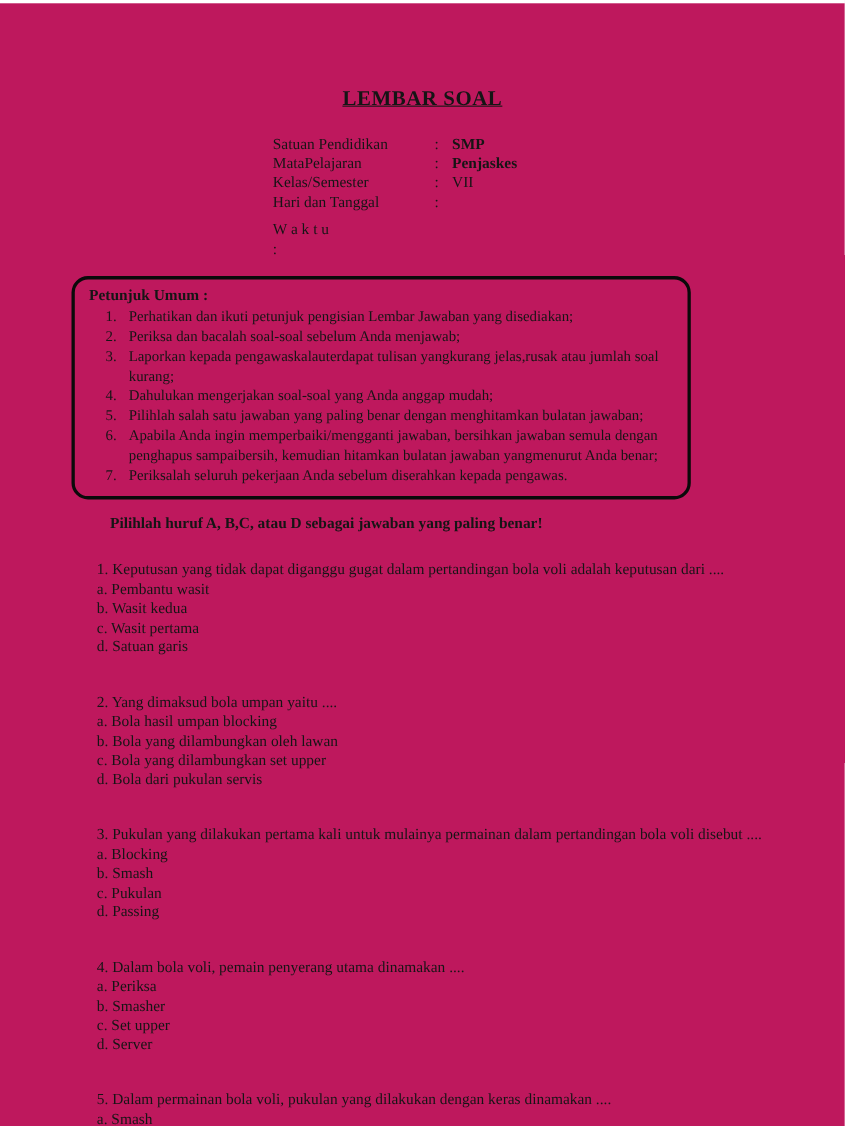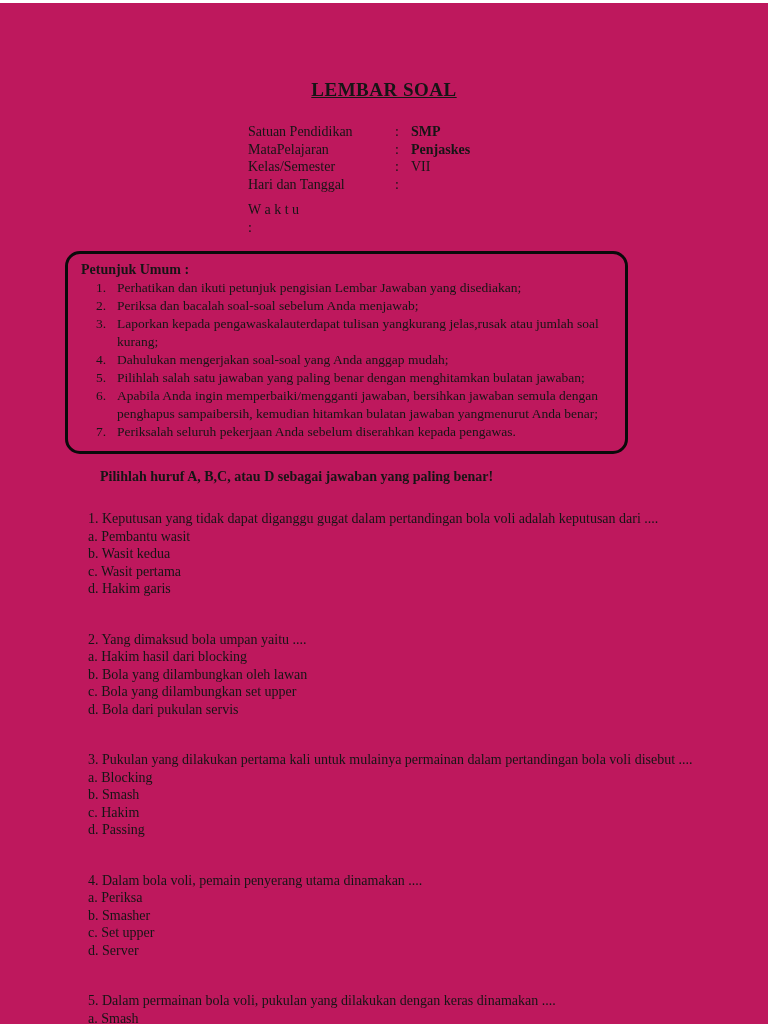--- a/index.html
+++ b/index.html
@@ -136,36 +136,36 @@
 
   <p class="prompt-line">Pilihlah huruf A, B,C, atau D sebagai jawaban yang paling benar!</p>
 
   <div class="questions">
 
     <div class="question-block">
       <div class="question-text">1. Keputusan yang tidak dapat diganggu gugat dalam pertandingan bola voli adalah keputusan dari ....</div>
       <div class="question-option">a. Pembantu wasit</div>
       <div class="question-option">b. Wasit kedua</div>
       <div class="question-option">c. Wasit pertama</div>
-      <div class="question-option">d. Hakim garis</div>
+      <div class="question-option">d. Satuan garis</div>
     </div>
 
     <div class="question-block">
       <div class="question-text">2. Yang dimaksud bola umpan yaitu ....</div>
-      <div class="question-option">a. Hakim hasil dari blocking</div>
+      <div class="question-option">a. Bola hasil umpan blocking</div>
       <div class="question-option">b. Bola yang dilambungkan oleh lawan</div>
       <div class="question-option">c. Bola yang dilambungkan set upper</div>
       <div class="question-option">d. Bola dari pukulan servis</div>
     </div>
 
     <div class="question-block">
       <div class="question-text">3. Pukulan yang dilakukan pertama kali untuk mulainya permainan dalam pertandingan bola voli disebut ....</div>
       <div class="question-option">a. Blocking</div>
       <div class="question-option">b. Smash</div>
-      <div class="question-option">c. Hakim</div>
+      <div class="question-option">c. Pukulan</div>
       <div class="question-option">d. Passing</div>
     </div>
 
     <div class="question-block">
       <div class="question-text">4. Dalam bola voli, pemain penyerang utama dinamakan ....</div>
       <div class="question-option">a. Periksa</div>
       <div class="question-option">b. Smasher</div>
       <div class="question-option">c. Set upper</div>
       <div class="question-option">d. Server</div>
     </div>

